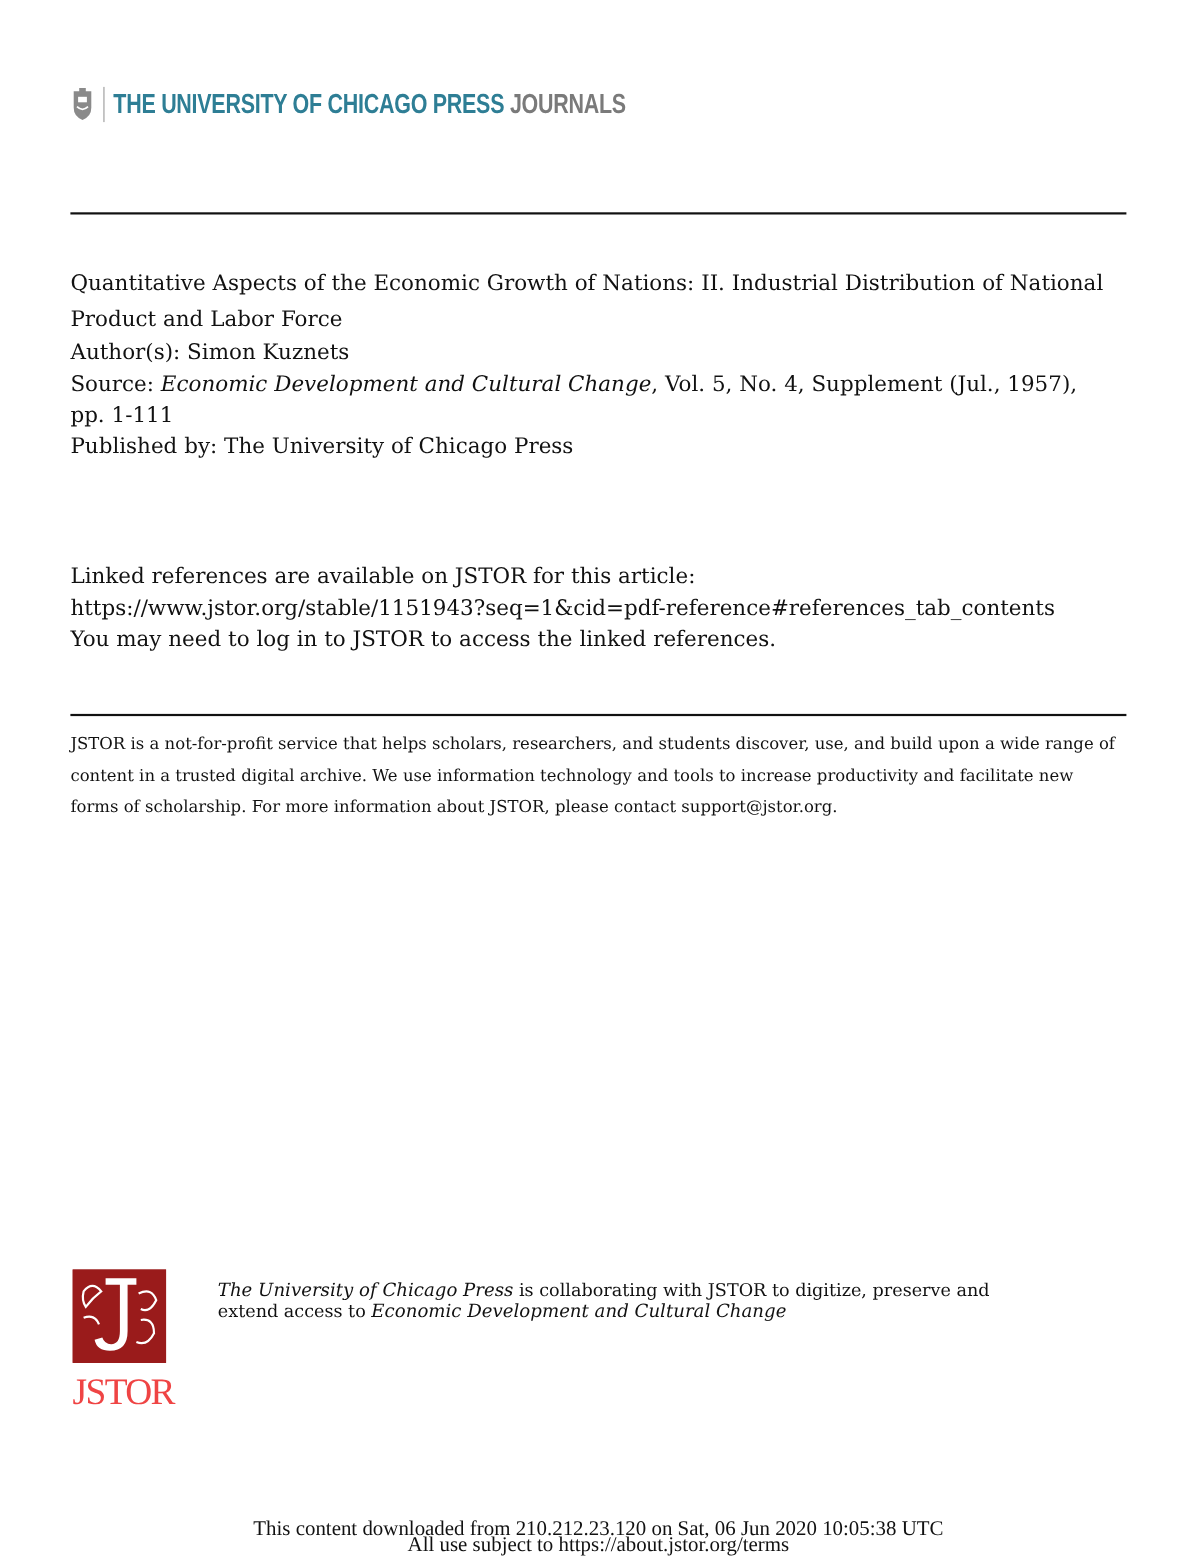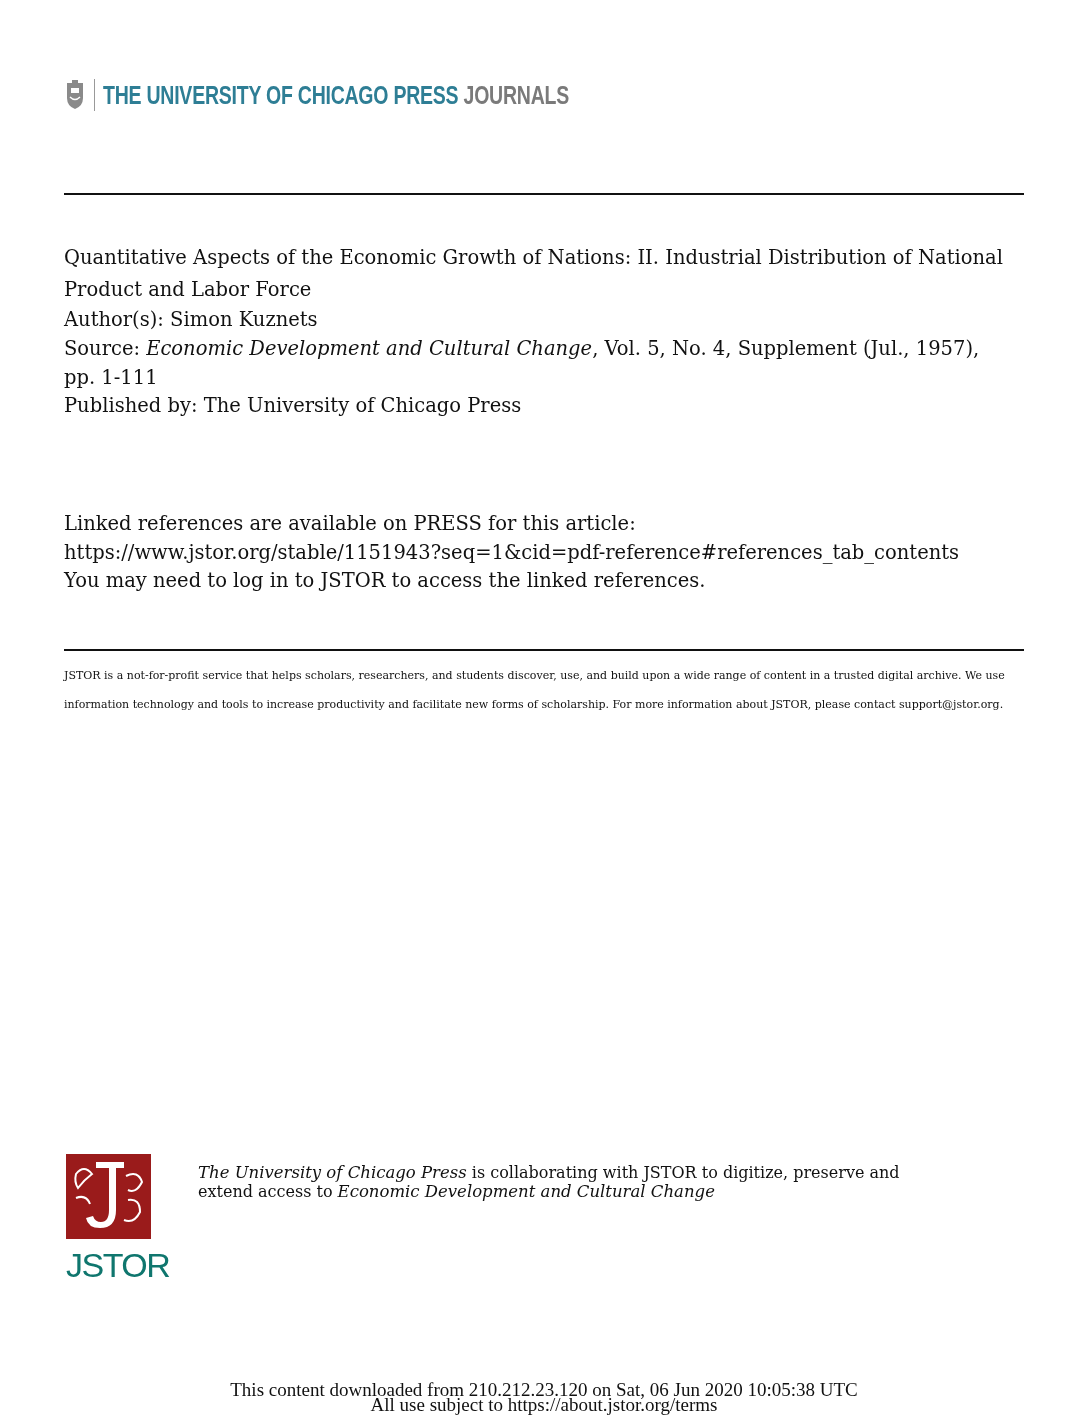--- a/index.html
+++ b/index.html
@@ -20,27 +20,27 @@
 
   #meta { left: 64px; top: 242px; width: 970px; font-size: 19.5px; line-height: 28.8px; }
   #meta div { white-space: nowrap; }
   #meta .title { white-space: normal; line-height: 32px; }
   #meta i { font-style: italic; }
 
   #refs { left: 64px; top: 510px; width: 980px; font-size: 19.5px; line-height: 28.7px; }
   #refs .head { font-family: "Liberation Serif", serif; font-size: 19px; letter-spacing: -0.5px; }
   #refs div { white-space: nowrap; }
 
-  #notice { left: 64px; top: 662px; width: 960px; font-size: 11px; line-height: 28.6px; }
+  #notice { left: 64px; top: 662px; width: 960px; font-size: 15px; line-height: 28.6px; }
   #notice p { margin: 0; }
   #notice p + p { margin-top: 28.6px; }
 
   #jstor-logo { left: 66px; top: 1154px; width: 86px; }
   #jstor-box { width: 85px; height: 85px; background: #9a1b1b; }
-  #jstor-word { font-family: Liberation Sans, sans-serif; color: #0f766e; font-size: 34px; letter-spacing: -1.5px; margin-top: 4px; line-height: 36px; }
+  #jstor-word { font-family: Liberation Serif, serif; color: #ef4444; font-size: 34px; letter-spacing: -1.5px; margin-top: 4px; line-height: 36px; }
 
   #collab { left: 198px; top: 1163px; width: 760px; font-size: 16px; line-height: 19px; }
   #collab i { font-size: 16.5px; }
 
   #footer { left: 0; width: 1088px; top: 1382px; text-align: center; font-family: "Liberation Serif", serif; font-size: 19px; line-height: 15px; }
 </style>
 </head>
 <body>
 
 <div id="header-logo" class="abs">
@@ -58,21 +58,21 @@
 
 <div id="meta" class="abs serif">
   <div class="title">Quantitative Aspects of the Economic Growth of Nations: II. Industrial Distribution of National Product and Labor Force</div>
   <div><span>Author(s):</span> <span>Simon Kuznets</span></div>
   <div><span>Source:</span> <i>Economic Development and Cultural Change</i><span>, Vol. 5, No. 4, Supplement (Jul., 1957),</span></div>
   <div>pp. 1-111</div>
   <div><span>Published by:</span> <span>The University of Chicago Press</span></div>
 </div>
 
 <div id="refs" class="abs serif">
-  <div>Linked references are available on PRESS for this article:</div>
+  <div>Linked references are available on JSTOR for this article:</div>
   <div>https://www.jstor.org/stable/1151943?seq=1&amp;cid=pdf-reference#references_tab_contents</div>
   <div>You may need to log in to JSTOR to access the linked references.</div>
 </div>
 
 <div id="rule-mid" class="abs rule"></div>
 
 <div id="notice" class="abs serif">
   <p>JSTOR is a not-for-profit service that helps scholars, researchers, and students discover, use, and build upon a wide range of content in a trusted digital archive. We use information technology and tools to increase productivity and facilitate new forms of scholarship. For more information about JSTOR, please contact support@jstor.org.</p>
 </div>
 

